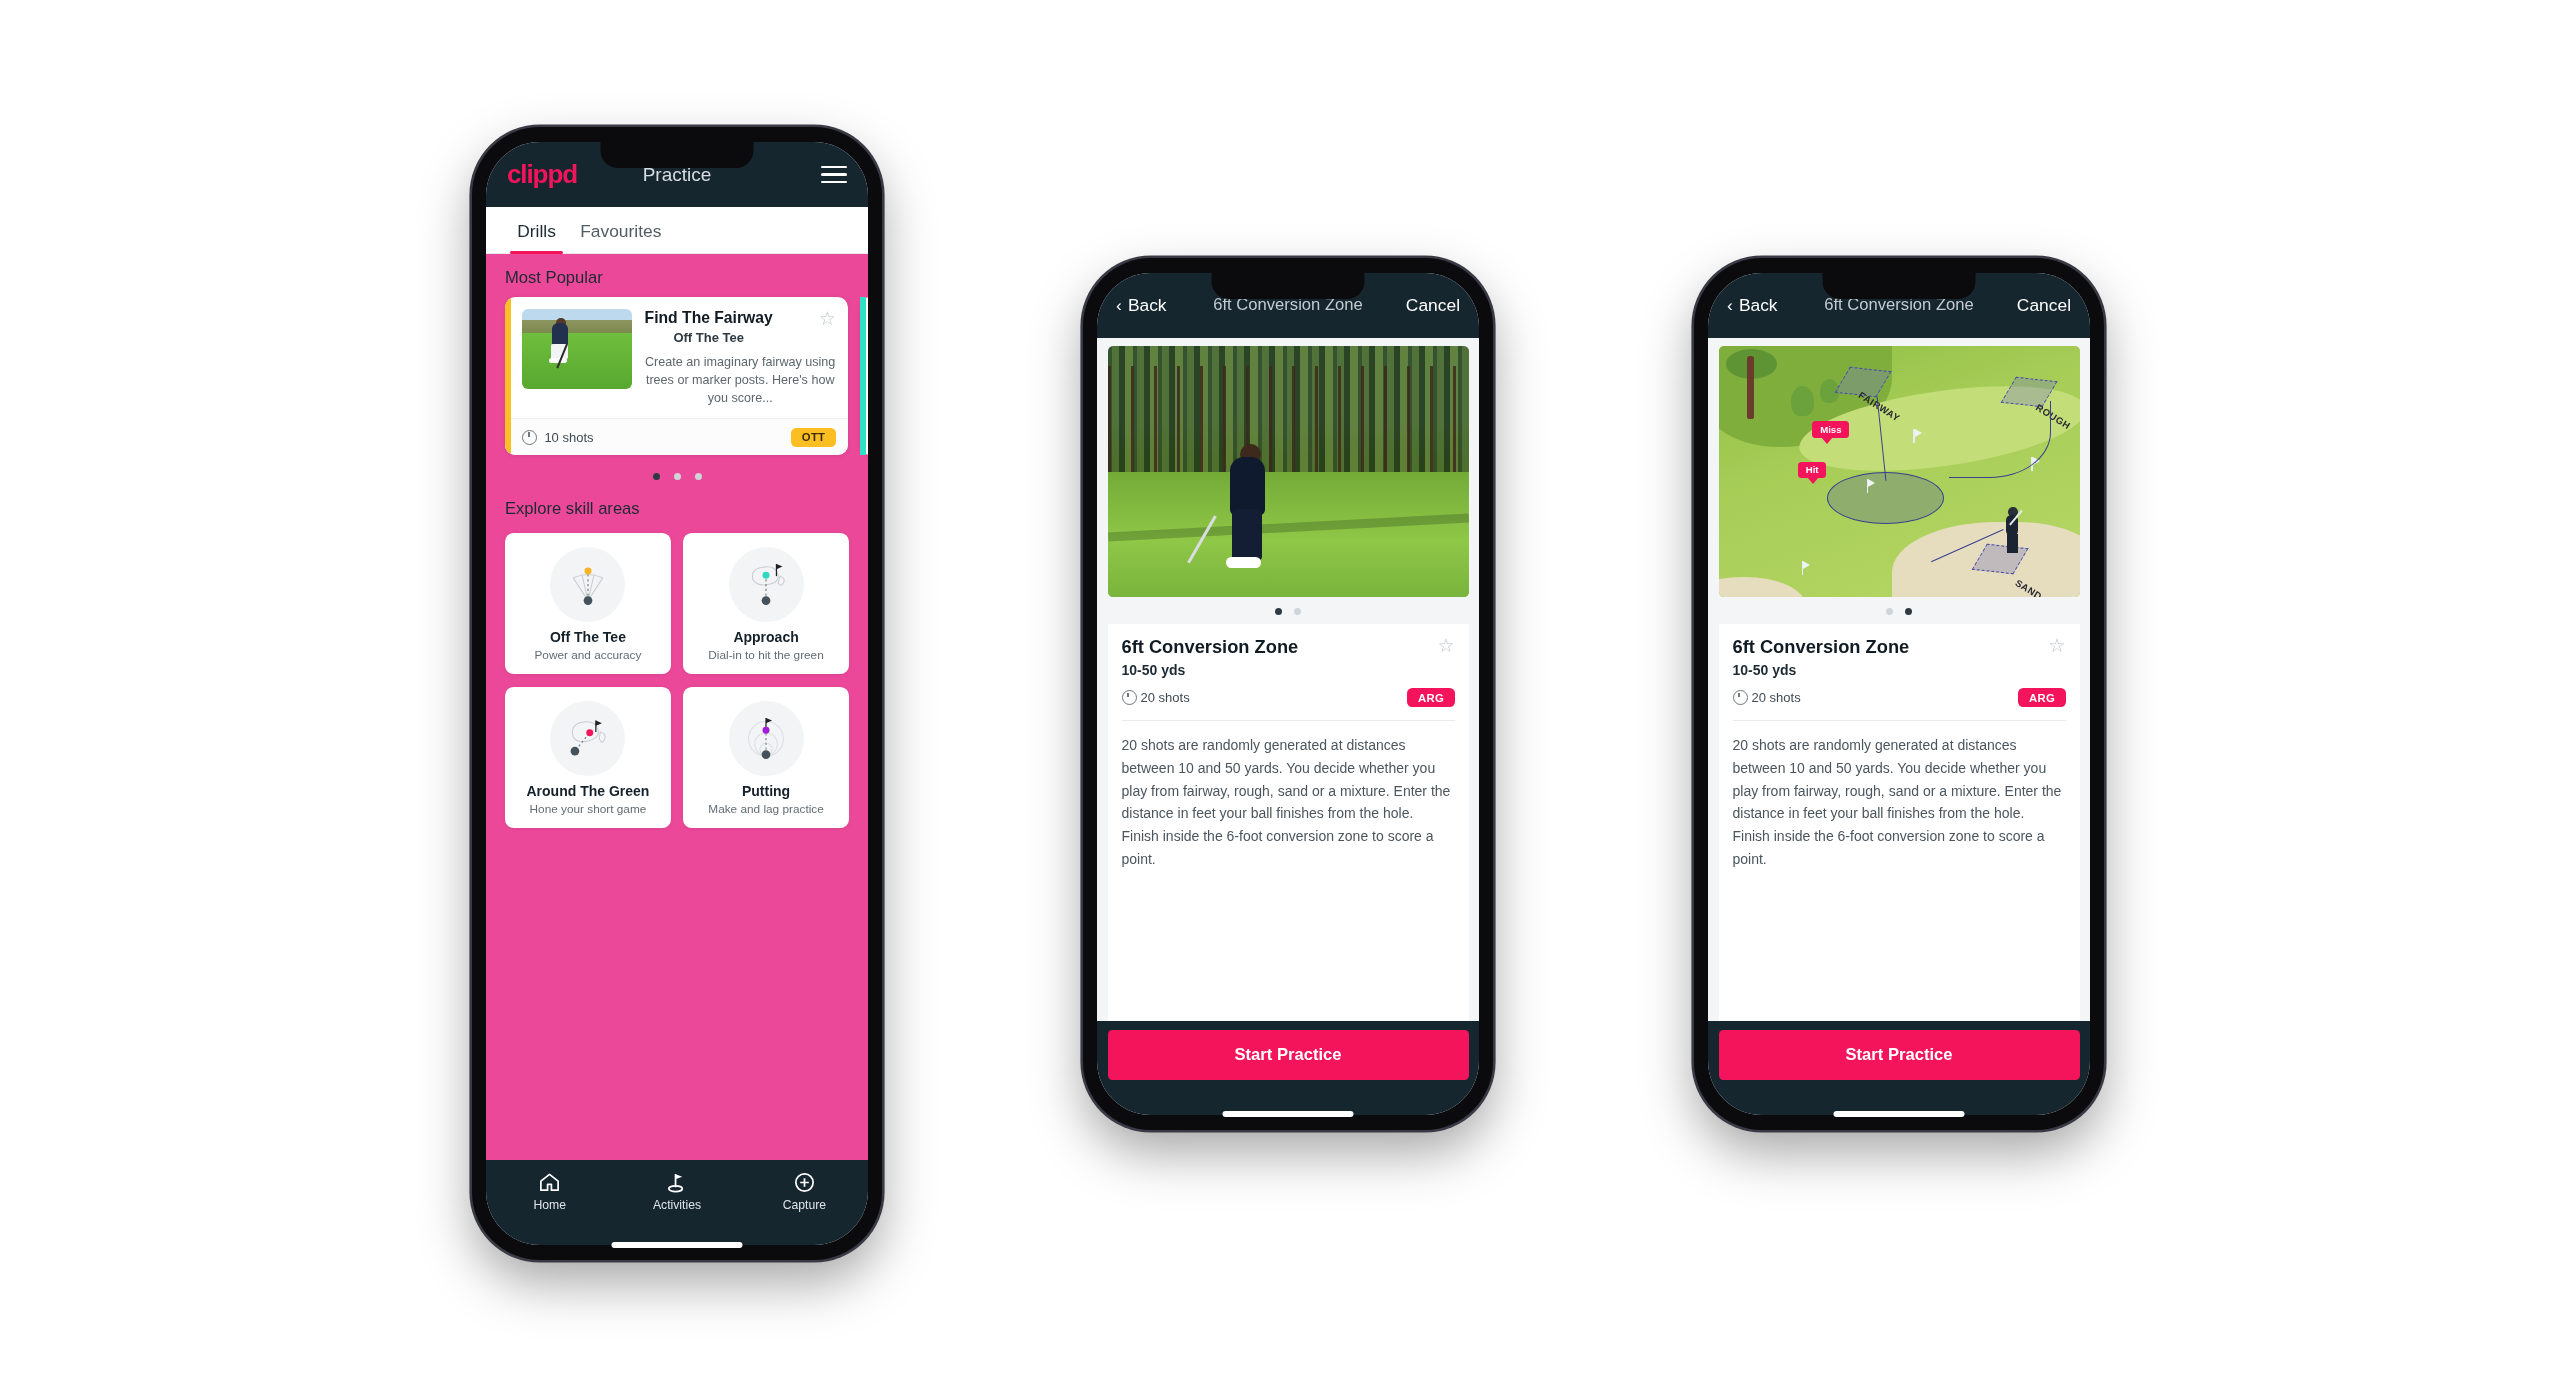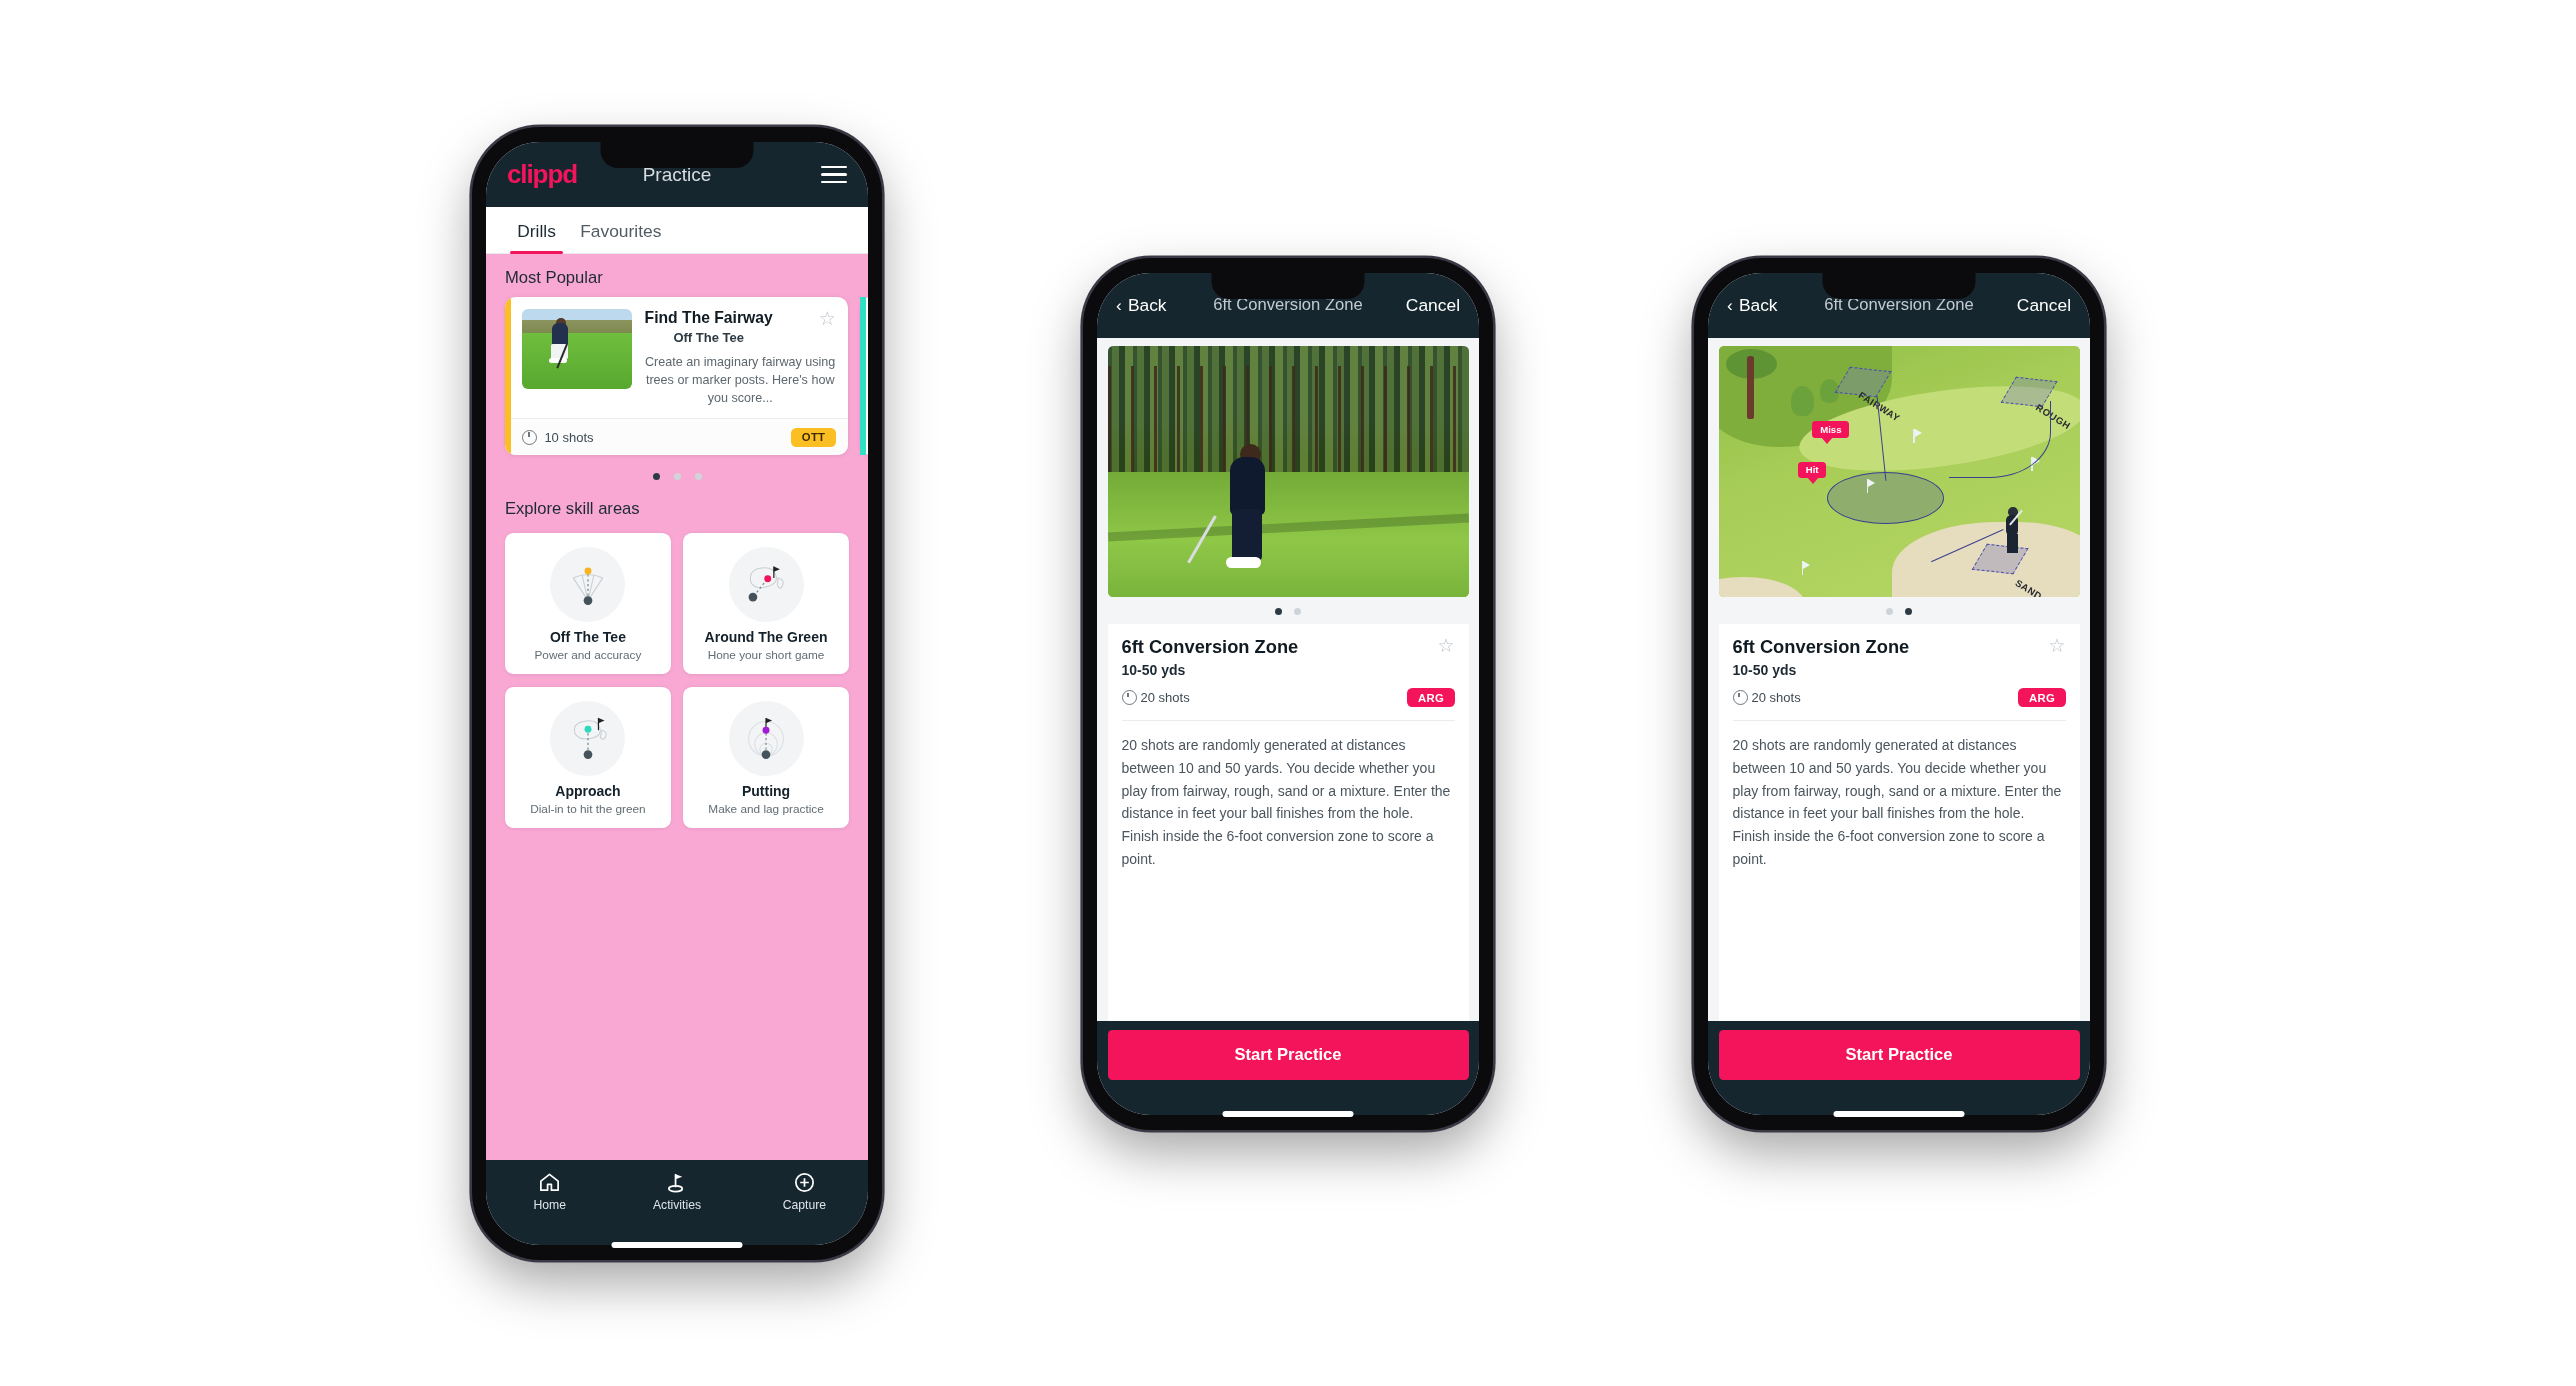--- a/index.html
+++ b/index.html
@@ -43,21 +43,21 @@
   }
   .burger{margin-left:auto;width:26px;height:17.4px;display:flex;flex-direction:column;justify-content:space-between;z-index:2;}
   .burger i{display:block;height:2.6px;background:#fff;border-radius:1.7px;}
 
   
   .tabs{background:#fff;display:flex;padding:0 19px;flex:0 0 auto;border-bottom:0.9px solid #e8eaec;}
   .tab{font-size:17.4px;padding:14px 12.2px 11.3px;color:#525c63;position:relative;}
   .tab.active{color:#1b2a33;}
   .tab.active::after{content:"";position:absolute;left:5.2px;right:5.2px;bottom:-0.9px;height:3.5px;background:#f4145b;border-radius:1.7px;}
 
-  .body{flex:1 1 auto;background:#f9a8d4;overflow:hidden;position:relative;}
+  .body{flex:1 1 auto;background:#ec4899;overflow:hidden;position:relative;}
   .sec-title{font-size:16.6px;color:#1b2a33;padding:14px 19px 8.7px;}
 
   
   .carousel{position:relative;padding:0 19px;display:flex;gap:12.2px;}
   .pcard{
     background:#fff;border-radius:10.5px;box-shadow:0 0.9px 4.4px rgba(16,24,40,.10);
     overflow:hidden;display:flex;flex-direction:column;position:relative;flex:0 0 343px;
   }
   .pcard::before{content:"";position:absolute;left:0;top:0;bottom:0;width:6.1px;background:#fbbf24;}
   .pcard-top{display:flex;gap:12.2px;padding:12.2px 12.2px 10.5px 17.4px;text-align:center;}
@@ -255,47 +255,47 @@
                 <circle cx="31" cy="16" r="4" fill="#f7b420"></circle>
               </svg>
             </div>
             <div class="sname">Off The Tee</div>
             <div class="sdesc">Power and accuracy</div>
           </div>
 
           <div class="scard">
             <div class="sicon">
               <svg width="54" height="54" viewBox="0 0 62 62">
+                <path d="M16 26 Q13 14 26 12 Q40 9 44 18 Q48 28 36 31 Q22 35 16 26 Z" fill="none" stroke="#c9ced3" stroke-width="1.2"></path>
+                <path d="M47 22 Q54 24 51 30 Q48 35 45 30 Z" fill="none" stroke="#c9ced3" stroke-width="1.2"></path>
+                <line x1="43" y1="8" x2="43" y2="22" stroke="#222" stroke-width="1.4"></line>
+                <path d="M43 8 L50 11 L43 14 Z" fill="#222"></path>
+                <line x1="31" y1="50" x2="31" y2="22" stroke="#7b858c" stroke-width="1.4" stroke-dasharray="2.5,3"></line>
+                <circle cx="31" cy="50" r="5" fill="#44525c"></circle>
+                <circle cx="31" cy="21" r="4" fill="#2fd8bf"></circle>
+              </svg>
+            </div>
+            <div class="sname">Approach</div>
+            <div class="sdesc">Dial-in to hit the green</div>
+          </div>
+
+          <div class="scard">
+            <div class="sicon">
+              <svg width="54" height="54" viewBox="0 0 62 62">
                 <path d="M14 30 Q10 16 24 13 Q38 10 42 20 Q46 30 33 34 Q20 38 14 30 Z" fill="none" stroke="#c9ced3" stroke-width="1.2"></path>
                 <path d="M45 24 Q53 26 50 33 Q47 39 44 32 Z" fill="none" stroke="#c9ced3" stroke-width="1.2"></path>
                 <line x1="40" y1="11" x2="40" y2="24" stroke="#222" stroke-width="1.4"></line>
                 <path d="M40 11 L47 14 L40 17 Z" fill="#222"></path>
                 <line x1="17" y1="45" x2="32" y2="26" stroke="#7b858c" stroke-width="1.4" stroke-dasharray="2.5,3"></line>
                 <circle cx="16" cy="46" r="5" fill="#44525c"></circle>
                 <circle cx="33" cy="25" r="4" fill="#f4145b"></circle>
               </svg>
             </div>
             <div class="sname">Around The Green</div>
             <div class="sdesc">Hone your short game</div>
-          </div>
-
-          <div class="scard">
-            <div class="sicon">
-              <svg width="54" height="54" viewBox="0 0 62 62">
-                <path d="M16 26 Q13 14 26 12 Q40 9 44 18 Q48 28 36 31 Q22 35 16 26 Z" fill="none" stroke="#c9ced3" stroke-width="1.2"></path>
-                <path d="M47 22 Q54 24 51 30 Q48 35 45 30 Z" fill="none" stroke="#c9ced3" stroke-width="1.2"></path>
-                <line x1="43" y1="8" x2="43" y2="22" stroke="#222" stroke-width="1.4"></line>
-                <path d="M43 8 L50 11 L43 14 Z" fill="#222"></path>
-                <line x1="31" y1="50" x2="31" y2="22" stroke="#7b858c" stroke-width="1.4" stroke-dasharray="2.5,3"></line>
-                <circle cx="31" cy="50" r="5" fill="#44525c"></circle>
-                <circle cx="31" cy="21" r="4" fill="#2fd8bf"></circle>
-              </svg>
-            </div>
-            <div class="sname">Approach</div>
-            <div class="sdesc">Dial-in to hit the green</div>
           </div>
 
           <div class="scard">
             <div class="sicon">
               <svg width="54" height="54" viewBox="0 0 62 62">
                 <circle cx="31" cy="32" r="20" fill="none" stroke="#dadfe3" stroke-width="1.2"></circle>
                 <circle cx="31" cy="38" r="13" fill="none" stroke="#dadfe3" stroke-width="1.2"></circle>
                 <circle cx="31" cy="44" r="7" fill="none" stroke="#dadfe3" stroke-width="1.2"></circle>
                 <line x1="31" y1="8" x2="31" y2="22" stroke="#222" stroke-width="1.4"></line>
                 <path d="M31 8 L38 11 L31 14 Z" fill="#222"></path>

